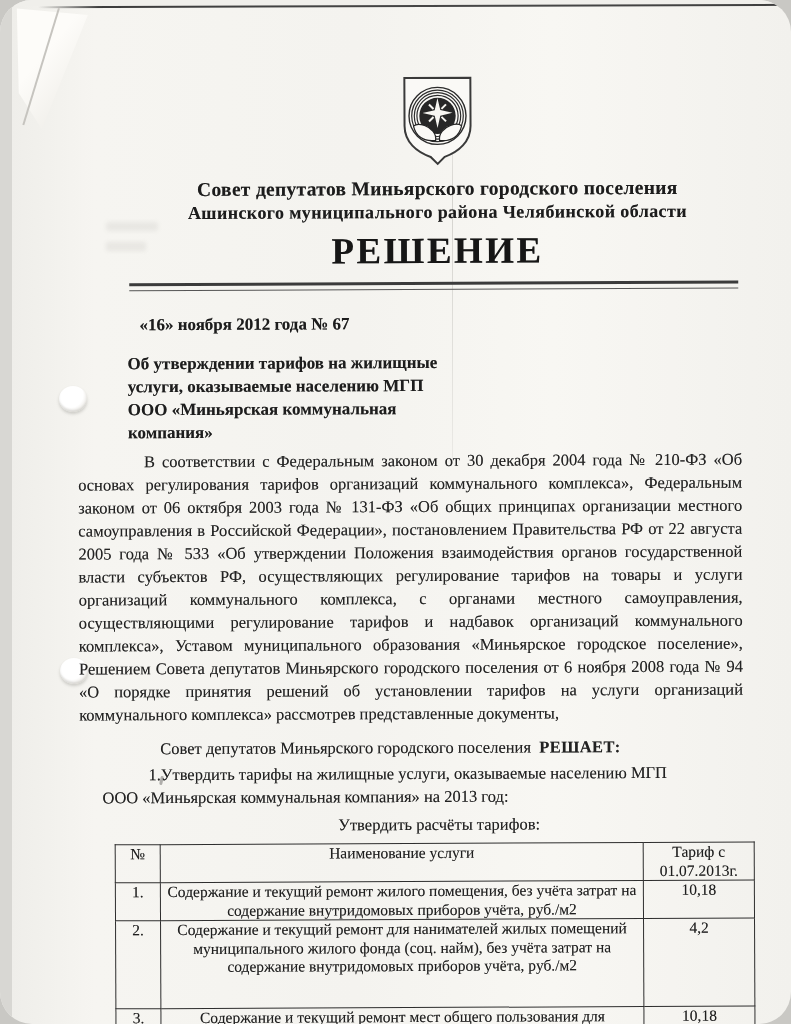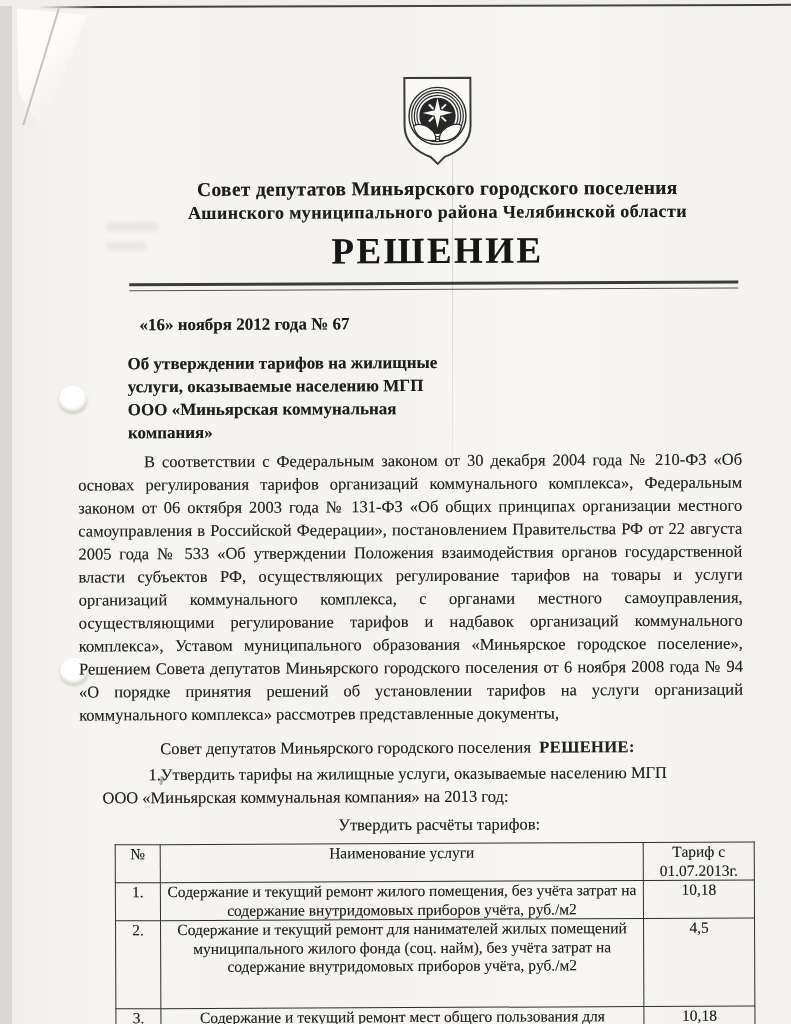--- a/index.html
+++ b/index.html
@@ -1,19 +1,19 @@
 <!DOCTYPE html>
 <html><head>
 <meta charset="utf-8">
 <style>
   html,body{margin:0;padding:0;background:#c9c8c4;}
   .scan{
     position:relative;width:791px;height:1024px;overflow:hidden;
     background:linear-gradient(90deg,#eeede9 0,#f6f5f1 12%,#f4f3ef 45%,#f8f7f3 70%,#f2f1ed 100%);
-    font-family:"Liberation Serif","DejaVu Serif",serif;color:#222;
+    font-family:"Liberation Serif","DejaVu Serif",serif;color:#222;border-radius:32px;
   }
   
   .strip-left{position:absolute;left:0;top:0;width:12px;height:100%;background:#d8d7d3;}
   .top-band{position:absolute;left:0;top:0;width:100%;height:6px;background:#f0efeb;}
   .top-edge-line{position:absolute;left:38px;top:5px;width:753px;height:2.4px;
     background:linear-gradient(90deg,rgba(60,60,60,0) 0,#3c3c3c 8%,#474747 60%,#3f3f3f 100%);
     transform:rotate(-0.18deg);}
   .fold{position:absolute;left:13px;top:6px;width:96px;height:128px;
     background:linear-gradient(130deg,#fdfcf9 35%,#edebe6 80%,#dddbd6 100%);
     clip-path:polygon(4% 2%,78% 7%,30% 96%,6% 68%);}
@@ -109,21 +109,21 @@
       <div>Об утверждении тарифов на жилищные</div>
       <div>услуги, оказываемые населению МГП</div>
       <div>ООО «Миньярская коммунальная</div>
       <div>компания»</div>
     </div>
 
     <div class="preamble">В соответствии с Федеральным законом от 30 декабря 2004 года № 210-ФЗ «Об основах регулирования тарифов организаций коммунального комплекса», Федеральным законом от 06 октября 2003 года № 131-ФЗ «Об общих принципах организации местного самоуправления в Российской Федерации», постановлением Правительства РФ от 22 августа 2005 года № 533 «Об утверждении Положения взаимодействия органов государственной власти субъектов РФ, осуществляющих регулирование тарифов на товары и услуги организаций коммунального комплекса, с органами местного самоуправления, осуществляющими регулирование тарифов и надбавок организаций коммунального комплекса», Уставом муниципального образования «Миньярское городское поселение», Решением Совета депутатов Миньярского городского поселения от 6 ноября 2008 года № 94 «О порядке принятия решений об установлении тарифов на услуги организаций коммунального комплекса» рассмотрев представленные документы,</div>
 
     <div class="resolve">
       <span>Совет депутатов Миньярского городского поселения</span>&nbsp;
-      <b>РЕШЕНИЕ:</b>
+      <b>РЕШАЕТ:</b>
     </div>
 
     <div class="item1">
       <div class="l1">1.Утвердить тарифы на жилищные услуги, оказываемые населению МГП</div>
       <div class="l2">ООО «Миньярская коммунальная компания» на 2013 год:</div>
     </div>
 
     <div class="caption">Утвердить расчёты тарифов:</div>
 
     <table class="tariffs">
@@ -140,21 +140,21 @@
 01.07.2013г.</th>
       </tr>
       <tr class="r1">
         <td>1.</td>
         <td>Содержание и текущий ремонт жилого помещения, без учёта затрат на содержание внутридомовых приборов учёта, руб./м2</td>
         <td>10,18</td>
       </tr>
       <tr class="r2">
         <td>2.</td>
         <td>Содержание и текущий ремонт для нанимателей жилых помещений муниципального жилого фонда (соц. найм), без учёта затрат на содержание внутридомовых приборов учёта, руб./м2</td>
-        <td>4,5</td>
+        <td>4,2</td>
       </tr>
       <tr class="r3">
         <td>3.</td>
         <td>Содержание и текущий ремонт мест общего пользования для собственников и арендаторов встроенных жилых помещений в многоквартирном доме, без учёта затрат на содержание</td>
         <td>10,18</td>
       </tr>
     </tbody>
       </table>
 
   </div>

